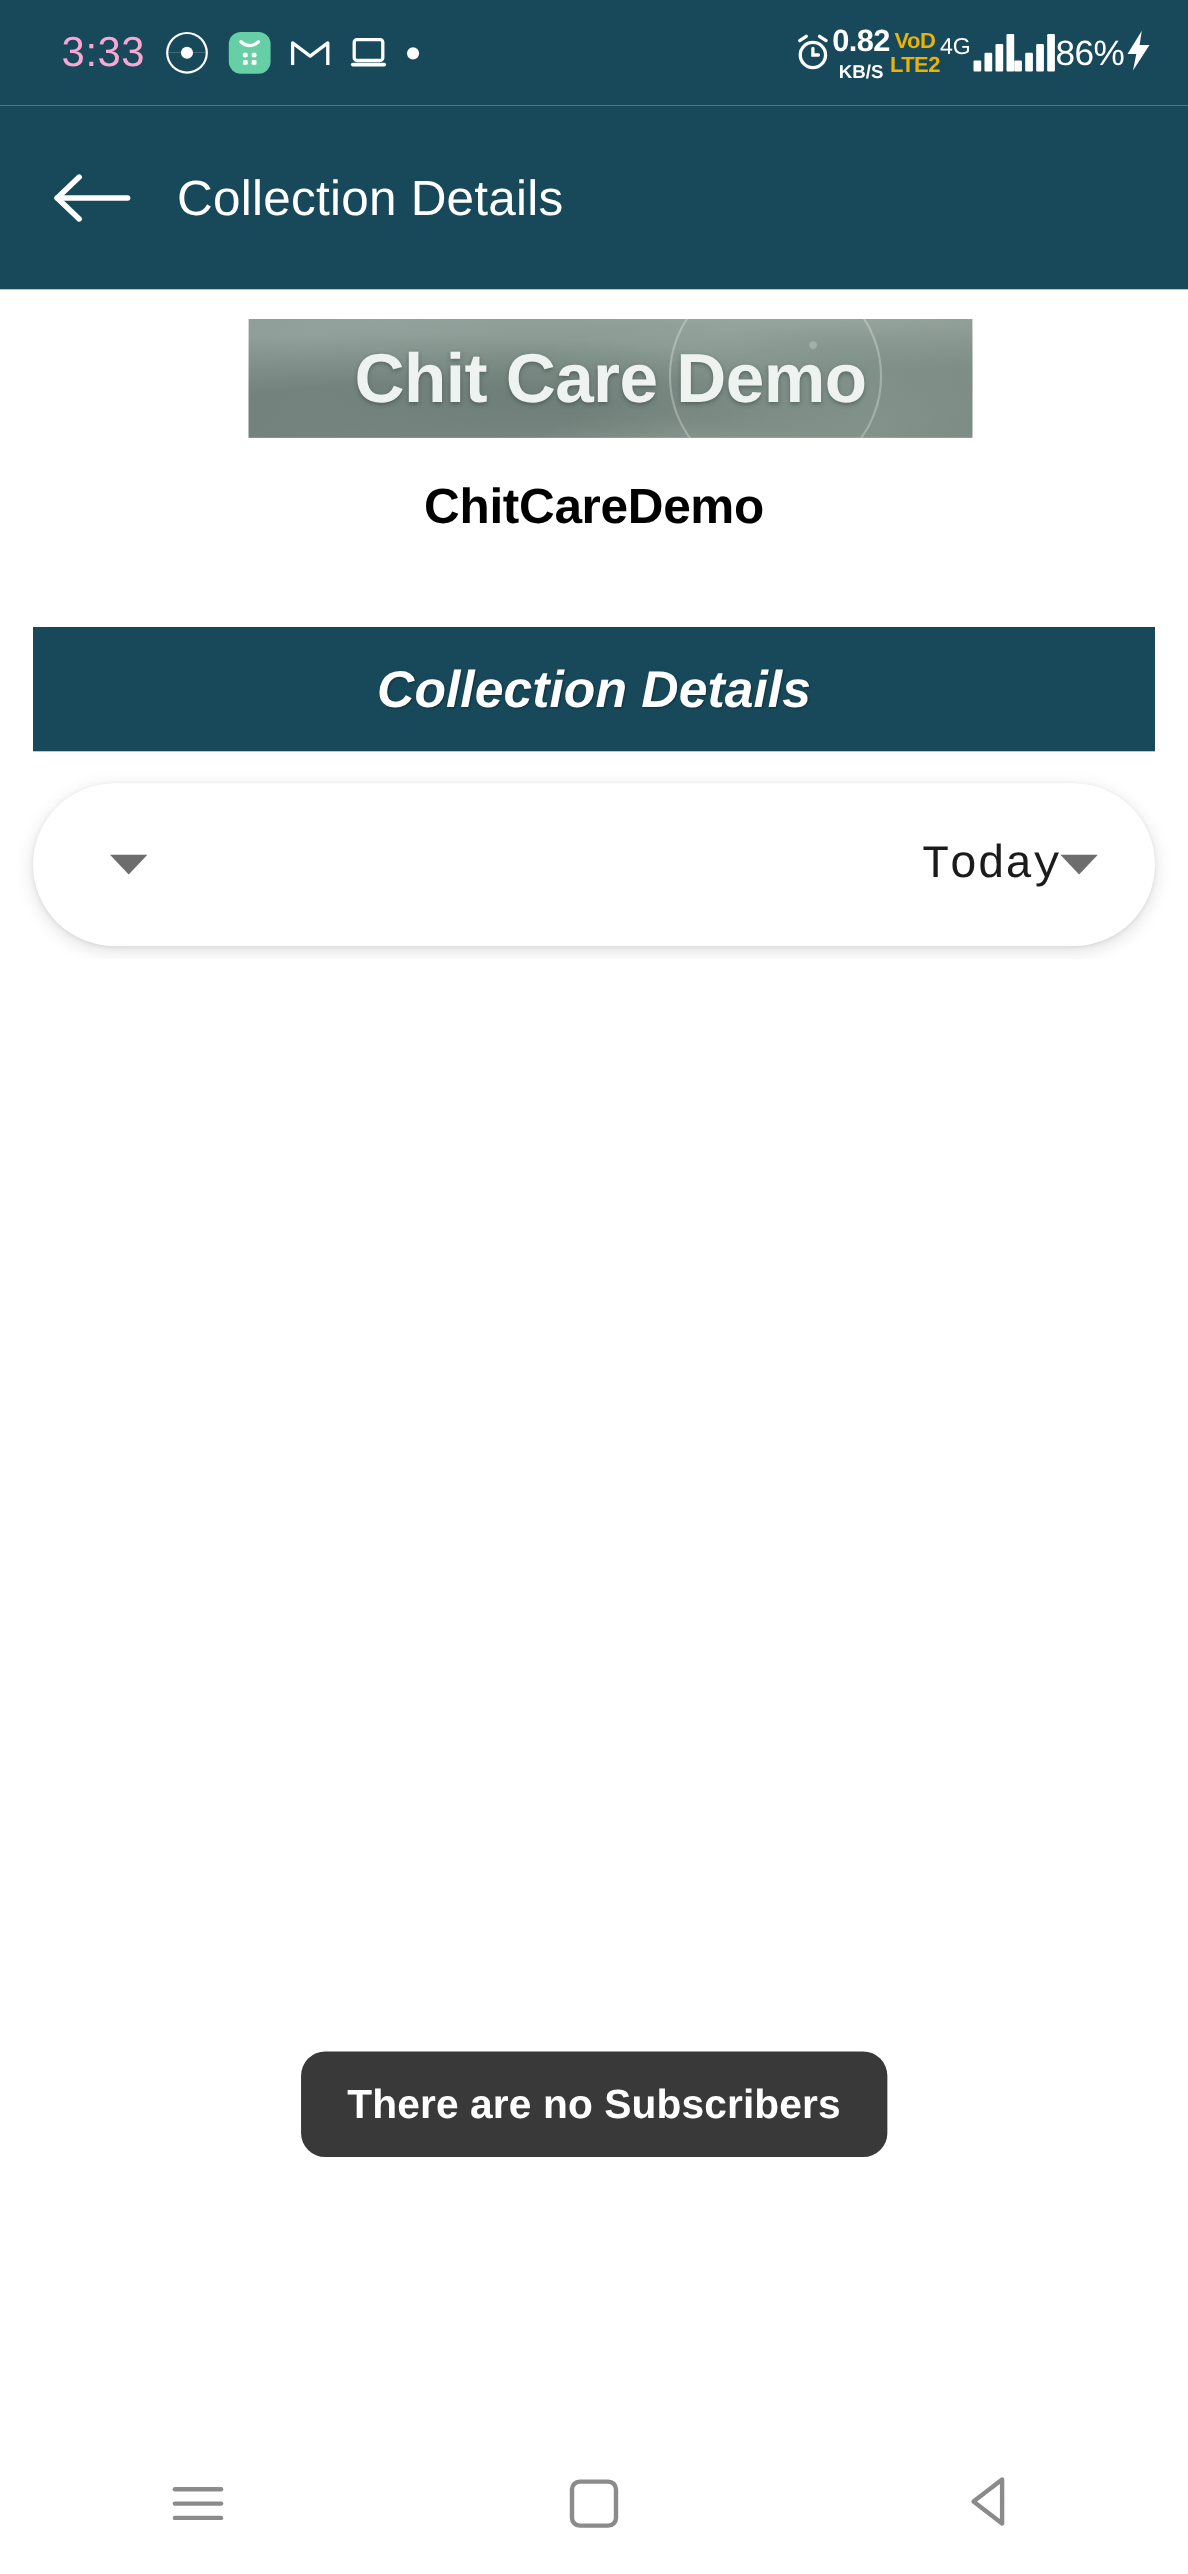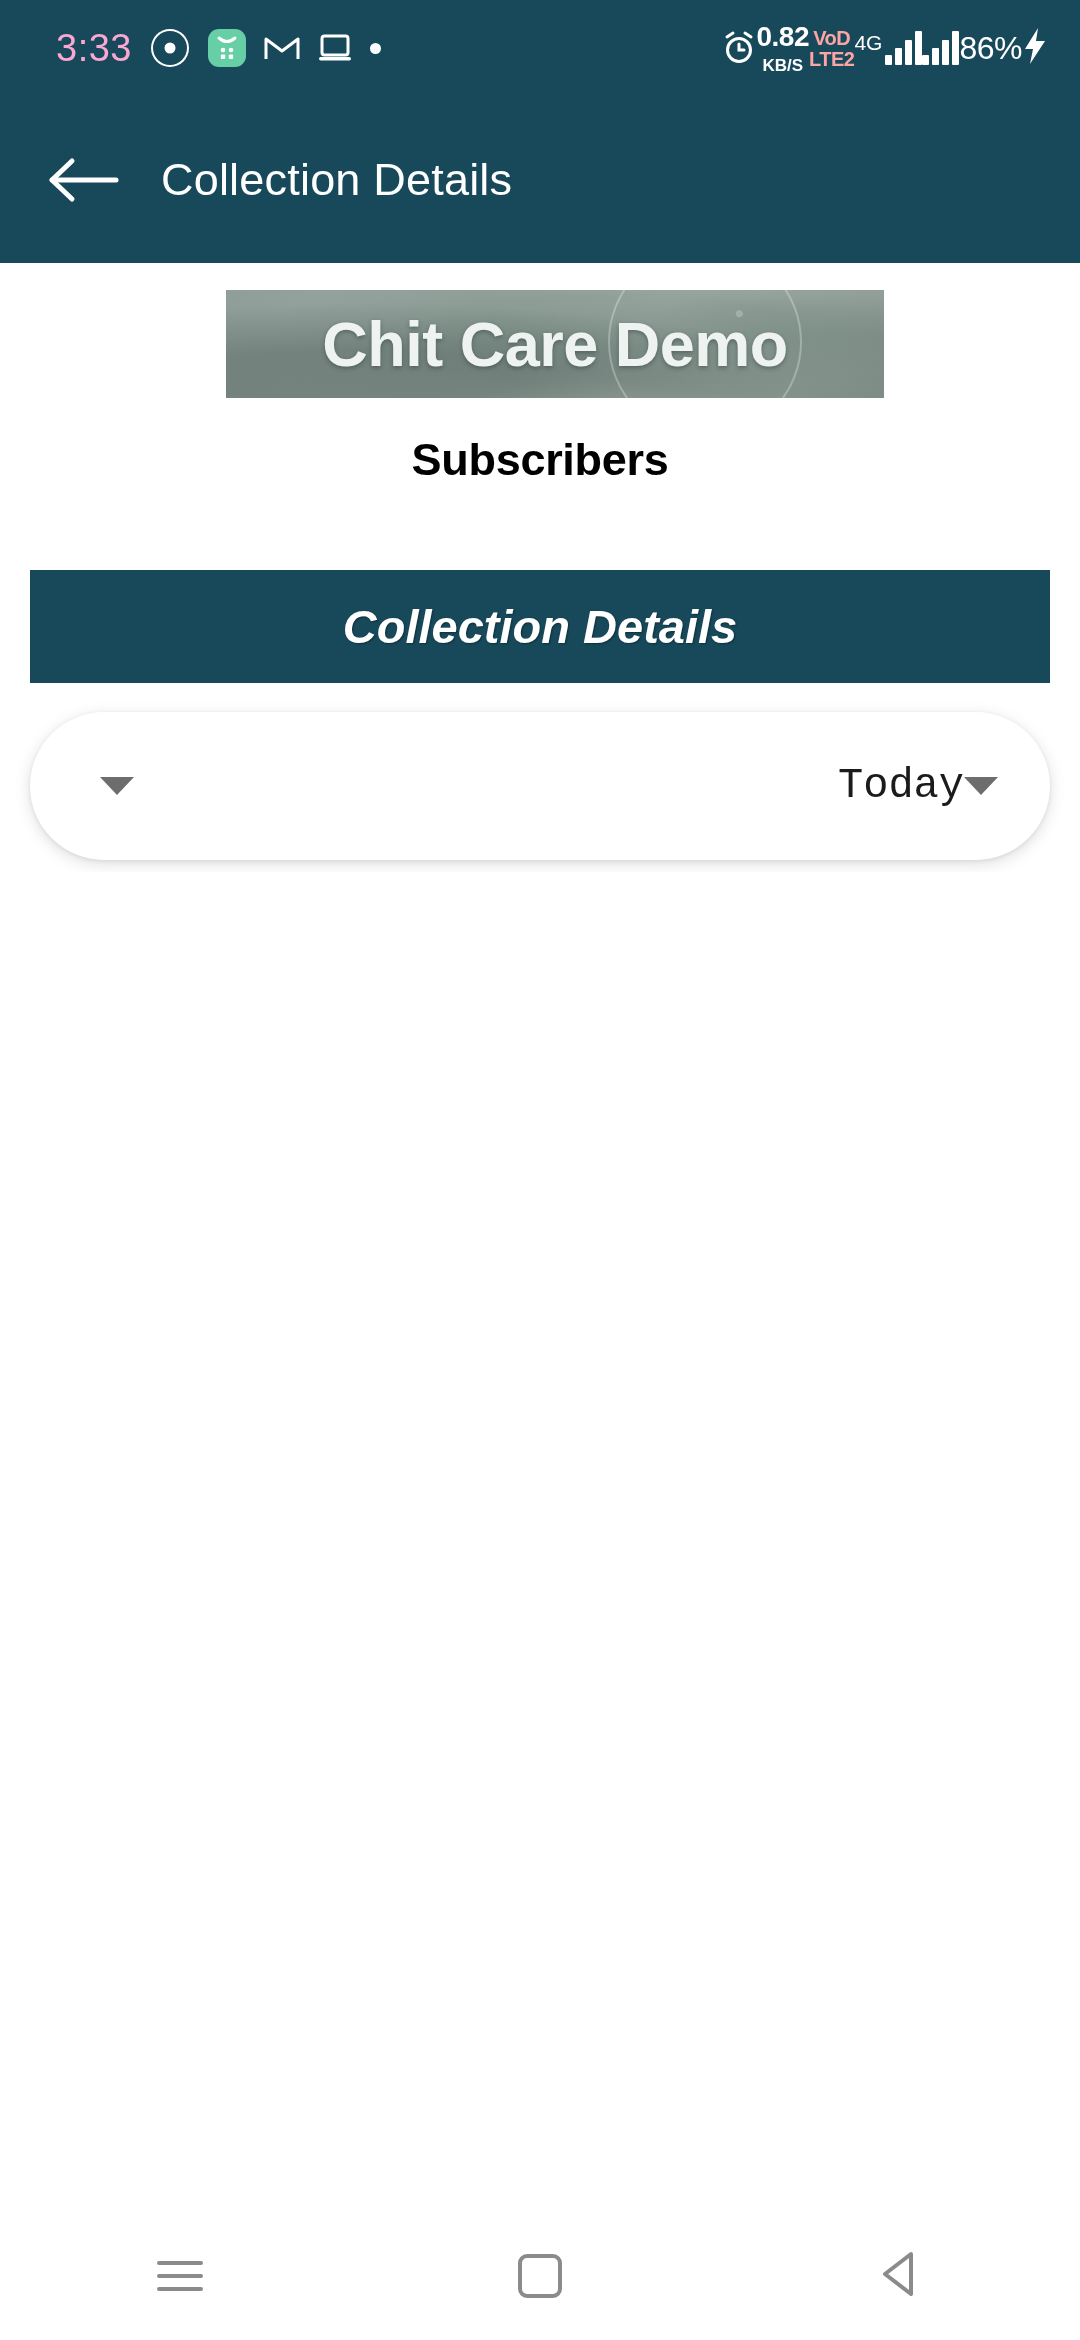--- a/index.html
+++ b/index.html
@@ -28,21 +28,21 @@
   .ico-greenapp {
     width:38px; height:38px; border-radius:11px; background:#67cfa5;
     display:flex; align-items:center; justify-content:center;
   }
   .sb-dot { width:11px; height:11px; border-radius:50%; background:#ffffff; }
 
   .netspeed { display:flex; flex-direction:column; align-items:center; line-height:1; color:#fff; }
   .netspeed .ns-num { font-size:28px; font-weight:bold; letter-spacing:-0.5px; }
   .netspeed .ns-unit { font-size:17px; font-weight:bold; margin-top:6px; }
 
-  .volte { display:flex; flex-direction:column; align-items:center; line-height:1; color:#fca5a5; font-weight:bold; }
+  .volte { display:flex; flex-direction:column; align-items:center; line-height:1; color:#eab308; font-weight:bold; }
   .volte .v1 { font-size:20px; letter-spacing:-0.5px; }
   .volte .v2 { font-size:20px; letter-spacing:-0.5px; margin-top:1px; }
 
   .sig-group { display:flex; align-items:flex-end; gap:3px; }
   .sig-label { color:#fff; font-size:21px; font-weight:500; line-height:1; position:relative; top:-12px; }
   .bars { display:flex; align-items:flex-end; gap:3px; height:34px; }
   .bars i { display:block; width:7px; background:#ffffff; border-radius:1px; }
   .bars i:nth-child(1){ height:10px; }
   .bars i:nth-child(2){ height:17px; }
   .bars i:nth-child(3){ height:25px; }
@@ -245,38 +245,39 @@
     </span>
     <span class="appbar-title">Collection Details</span>
   </div>
 
   <div class="logo-wrap">
     <div class="logo-banner">
       <span class="logo-text">Chit Care Demo</span>
     </div>
   </div>
 
-  <div class="company-name">Subscribers</div>
+  <div class="company-name">ChitCareDemo</div>
 
   <div class="section-banner">
     <span>Collection Details</span>
   </div>
 
   <div class="filter-card">
     <div class="dd dd-branch">
       <span class="caret"></span>
     </div>
     <div class="dd dd-period">
       <span class="dd-value">Today</span>
       <span class="caret"></span>
     </div>
   </div>
 
   <div class="content-area"></div>
 
+  <div class="toast">There are no Subscribers</div>
 
   <div class="navbar">
     <span class="nav-btn">
       <span class="nav-recents">
           <i></i>
           <i></i>
           <i></i>
         </span>
     </span>
     <span class="nav-btn">

